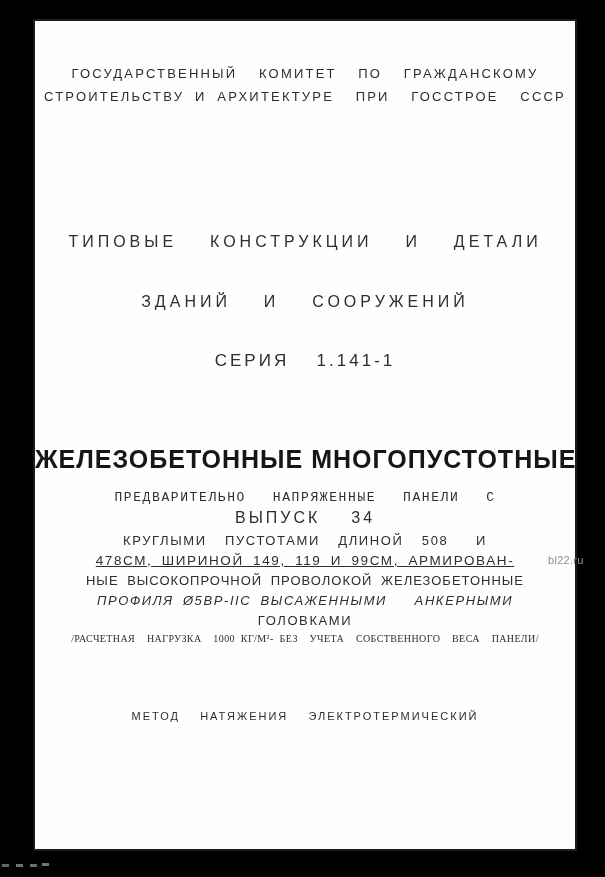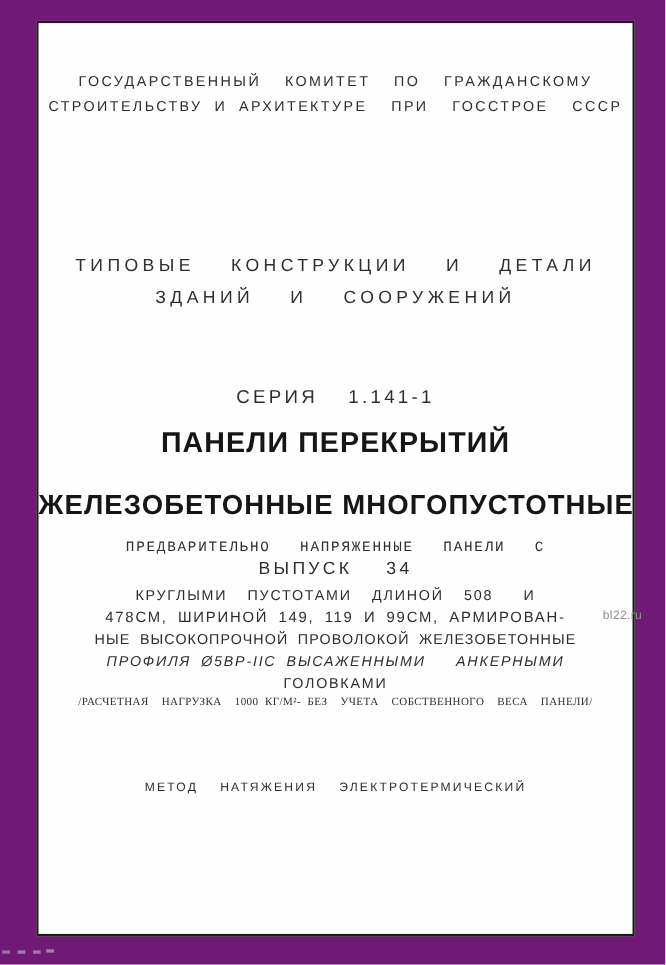--- a/index.html
+++ b/index.html
@@ -8,21 +8,21 @@
     background: #ffffff;
     width: 605px;
     height: 877px;
     overflow: hidden;
     font-family: "Liberation Sans", sans-serif;
   }
   .page {
     position: relative;
     width: 605px;
     height: 877px;
-    background: #701a75;
+    background: #000000;
     color: #2b2b2b;
   }
   .frame {
     position: absolute;
     left: 33px;
     top: 19px;
     width: 540px;
     height: 828px;
     border: 2px solid #1c1c1c;
     background: #fefefe;
@@ -43,21 +43,21 @@
   }
   .hdr1 { top: 45px; }
   .hdr2 { top: 68px; }
   
   .tkd {
     font-size: 16px;
     letter-spacing: 4px;
     word-spacing: 8px;
   }
   .tkd1 { top: 212px; }
-  .tkd2 { top: 241px; }
+  .tkd2 { top: 272px; }
   
   .series {
     top: 330px;
     font-size: 17px;
     letter-spacing: 3px;
     word-spacing: 6px;
   }
   
   .title {
     font-weight: bold;
@@ -75,21 +75,21 @@
     margin-top: 38px;
   }
   
   .desc {
     font-size: 13px;
     letter-spacing: 1.6px;
     word-spacing: 4px;
   }
   .d1 { top: 469px; font-family: Liberation Mono, monospace; }
   .d2 { top: 512px; }
-  .d3 { top: 532px; font-size: 13.5px; }
+  .d3 { top: 532px; font-size: 13.5px; text-decoration: underline; }
   .d4 { top: 552px; letter-spacing: 1px; }
   .d5 { top: 572px; font-style: italic; }
   .d6 { top: 592px; }
   
   .note {
     top: 612px;
     font-size: 10px;
     letter-spacing: 0.4px;
     word-spacing: 3px;
     font-family: Liberation Serif, serif;
@@ -168,21 +168,20 @@
   <div class="frame">
 
     <div class="tline hdr hdr1">ГОСУДАРСТВЕННЫЙ  КОМИТЕТ  ПО  ГРАЖДАНСКОМУ</div>
     <div class="tline hdr hdr2">СТРОИТЕЛЬСТВУ И АРХИТЕКТУРЕ  ПРИ  ГОССТРОЕ  СССР</div>
 
     <div class="tline tkd tkd1">ТИПОВЫЕ  КОНСТРУКЦИИ  И  ДЕТАЛИ</div>
     <div class="tline tkd tkd2">ЗДАНИЙ  И  СООРУЖЕНИЙ</div>
 
     <div class="tline series">СЕРИЯ  1.141-1</div>
 
-    <div class="tline title title1">ПАНЕЛИ ПЕРЕКРЫТИЙ</div>
     <div class="tline title title2">ЖЕЛЕЗОБЕТОННЫЕ МНОГОПУСТОТНЫЕ</div>
 
     <div class="tline issue">ВЫПУСК  34</div>
 
     <div class="tline desc d1">ПРЕДВАРИТЕЛЬНО  НАПРЯЖЕННЫЕ  ПАНЕЛИ  С</div>
     <div class="tline desc d2">КРУГЛЫМИ  ПУСТОТАМИ  ДЛИНОЙ  508   И</div>
     <div class="tline desc d3">478СМ, ШИРИНОЙ 149, 119 И 99СМ, АРМИРОВАН-</div>
     <div class="tline desc d4">НЫЕ ВЫСОКОПРОЧНОЙ ПРОВОЛОКОЙ ЖЕЛЕЗОБЕТОННЫЕ</div>
     <div class="tline desc d5">ПРОФИЛЯ Ø5ВР-IIС ВЫСАЖЕННЫМИ   АНКЕРНЫМИ</div>
     <div class="tline desc d6">ГОЛОВКАМИ</div>

